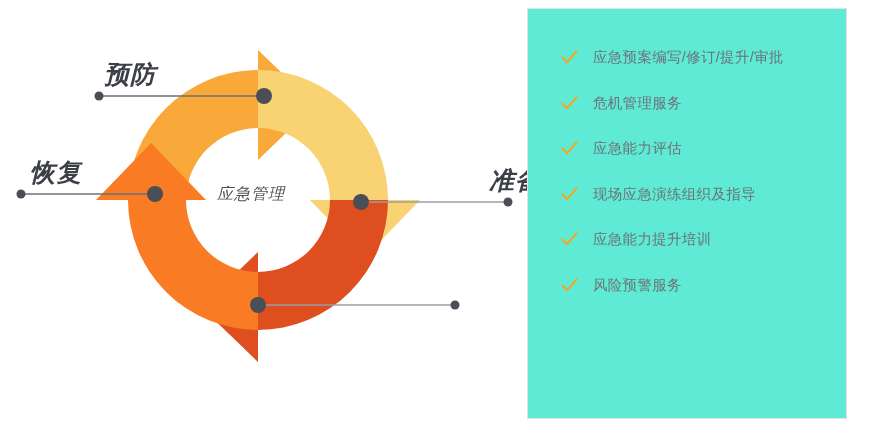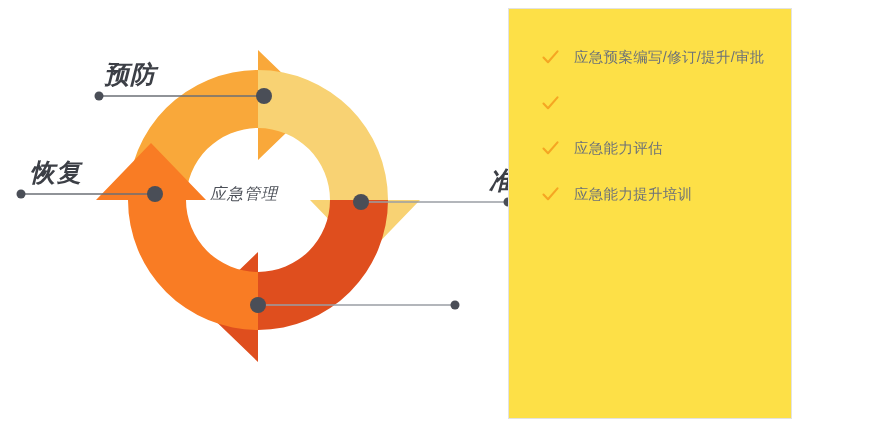--- a/index.html
+++ b/index.html
@@ -38,38 +38,38 @@
     white-space: nowrap;
     letter-spacing: 1px;
   }
   #label-prevention { left: 104px; top: 58px; }
   #label-recovery   { left: 30px;  top: 156px; }
   #label-preparation{ left: 441px; top: 164px; margin-left: 48px; }
   #label-response   { left: 387px; top: 268px; }
 
   #center-label {
     position: absolute;
-    left: 210px;
+    left: 217px;
     top: 184px;
     font-size: 16px;
     color: #4b4f57;
     white-space: nowrap;
     letter-spacing: 1px;
   }
 
   
   #service-panel {
     position: absolute;
-    left: 508px;
+    left: 527px;
     top: 8px;
-    width: 284px;
+    width: 320px;
     height: 411px;
     border: 1px solid #e2e2e2;
     box-sizing: border-box;
-    background: #fde047;
+    background: #5eead4;
   }
   #service-list {
     list-style: none;
     margin: 0;
     padding: 26px 0 0 0;
   }
   .service-item {
     display: flex;
     align-items: center;
     height: 45.5px;
@@ -180,27 +180,40 @@
     <li class="service-item">
       <svg class="check-icon" viewBox="0 0 17 17">
         <path d="M1.5 8.6 L6 13.2 L15.5 2.4" fill="none" stroke="#f5a623" stroke-width="2.1" stroke-linecap="round" stroke-linejoin="round"></path>
       </svg>
       <span class="service-text">应急预案编写/修订/提升/审批</span>
     </li>
     <li class="service-item">
       <svg class="check-icon" viewBox="0 0 17 17">
         <path d="M1.5 8.6 L6 13.2 L15.5 2.4" fill="none" stroke="#f5a623" stroke-width="2.1" stroke-linecap="round" stroke-linejoin="round"></path>
       </svg>
+      <span class="service-text">危机管理服务</span>
     </li>
     <li class="service-item">
       <svg class="check-icon" viewBox="0 0 17 17">
         <path d="M1.5 8.6 L6 13.2 L15.5 2.4" fill="none" stroke="#f5a623" stroke-width="2.1" stroke-linecap="round" stroke-linejoin="round"></path>
       </svg>
       <span class="service-text">应急能力评估</span>
     </li>
     <li class="service-item">
       <svg class="check-icon" viewBox="0 0 17 17">
         <path d="M1.5 8.6 L6 13.2 L15.5 2.4" fill="none" stroke="#f5a623" stroke-width="2.1" stroke-linecap="round" stroke-linejoin="round"></path>
       </svg>
+      <span class="service-text">现场应急演练组织及指导</span>
+    </li>
+    <li class="service-item">
+      <svg class="check-icon" viewBox="0 0 17 17">
+        <path d="M1.5 8.6 L6 13.2 L15.5 2.4" fill="none" stroke="#f5a623" stroke-width="2.1" stroke-linecap="round" stroke-linejoin="round"></path>
+      </svg>
       <span class="service-text">应急能力提升培训</span>
+    </li>
+    <li class="service-item">
+      <svg class="check-icon" viewBox="0 0 17 17">
+        <path d="M1.5 8.6 L6 13.2 L15.5 2.4" fill="none" stroke="#f5a623" stroke-width="2.1" stroke-linecap="round" stroke-linejoin="round"></path>
+      </svg>
+      <span class="service-text">风险预警服务</span>
     </li>
   </ul>
 </div>
 
 </body></html>

